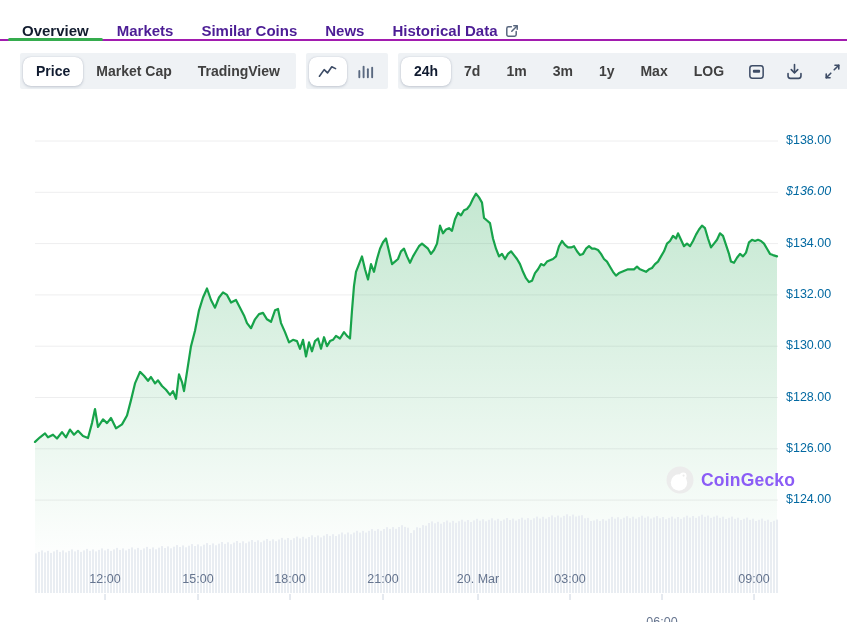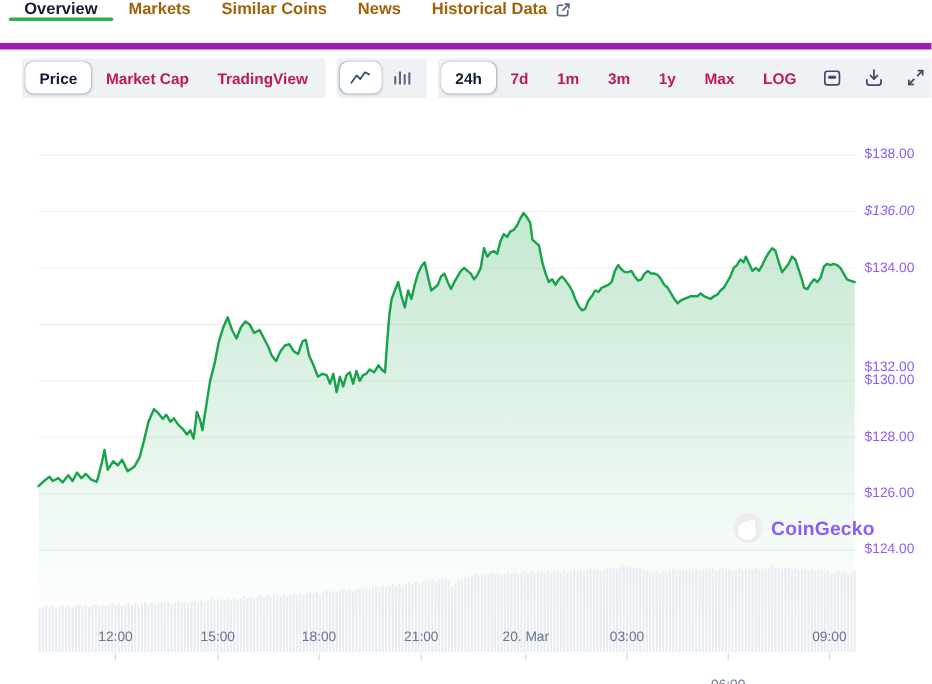--- a/index.html
+++ b/index.html
@@ -1,29 +1,29 @@
 <!DOCTYPE html>
 <html><head>
 <meta charset="utf-8">
 <style>
   html,body{margin:0;padding:0}
   body{width:847px;height:622px;background:#fff;font-family:"Liberation Sans",sans-serif;overflow:hidden;position:relative}
-  .tabbar{position:absolute;top:0;left:0;right:0;height:39px;display:flex;align-items:flex-start;padding-left:8px;border-bottom:6px solid #a21caf;background:#fff;z-index:3}
-  .tab{display:flex;align-items:center;padding:0 14px;font-size:15px;font-weight:600;color:#a16207;cursor:pointer;position:relative}
+  .tabbar{position:absolute;top:0;left:0;right:0;height:39px;display:flex;align-items:flex-end;padding-left:8px;border-bottom:2px solid #a21caf;background:#fff;z-index:3}
+  .tab{display:flex;align-items:center;padding:0 14px;font-size:15px;font-weight:600;color:#4c1d95;cursor:pointer;position:relative}
   .tab.active{color:#121c2e;font-weight:700}
   .tab.active::after{content:"";position:absolute;left:0;right:0;bottom:-2px;height:3px;background:#35ac4e;border-radius:3px}
   .tab .ext-icon{margin-left:7px;display:inline-flex;align-items:center}
   .toolbar{position:absolute;top:53px;left:20px;height:36px;display:flex;gap:10px;z-index:3}
-  .group{background:#eff2f5;border-radius:2px;display:flex;padding:3px;flex:0 0 auto}
-  .pill{border:0;background:transparent;height:29px;padding:0 13px;border-radius:8px;font-family:inherit;font-size:14px;font-weight:600;color:#be185d;cursor:pointer;display:flex;align-items:center;white-space:nowrap}
+  .group{background:#eff2f5;border-radius:2px;display:flex;align-items:center;padding:3px;flex:0 0 auto}
+  .pill{border:0;background:transparent;height:29px;padding:0 13px;border-radius:8px;font-family:inherit;font-size:14px;font-weight:600;color:#404040;cursor:pointer;display:flex;align-items:center;white-space:nowrap}
   .pill.active{background:#fff;color:#101b30;font-weight:700;box-shadow:0 1px 3px rgba(90,103,128,.28),0 0 1px rgba(90,103,128,.35)}
   .icon-btn{width:38px;padding:0;justify-content:center}
   #chart-svg{position:absolute;left:0;top:0;z-index:1}
   #y-labels{position:absolute;top:0;left:786px;width:60px;height:100%;z-index:2}
-  .y-label{position:absolute;left:0;font-size:12.5px;color:#8b5cf6;white-space:nowrap}
+  .y-label{position:absolute;left:0;font-size:12.5px;color:#0369a1;white-space:nowrap}
   #x-labels{position:absolute;left:0;top:572px;width:100%;height:16px;z-index:2}
   .x-label{position:absolute;transform:translateX(-50%);font-size:12.5px;color:#66758f;white-space:nowrap}
   .watermark{position:absolute;left:666px;top:466px;display:flex;align-items:center;gap:7px;z-index:2}
   .wm-text{font-size:17.5px;font-weight:700;color:#8b5cf6;letter-spacing:.2px}
 </style>
 </head>
 <body>
 
 <nav class="tabbar">
   <div class="tab active">
@@ -375,21 +375,21 @@
       <line x1="383" x2="383" y1="594" y2="600" stroke="#ccd4e0" stroke-width="1"></line>
       <line x1="478" x2="478" y1="594" y2="600" stroke="#ccd4e0" stroke-width="1"></line>
       <line x1="570" x2="570" y1="594" y2="600" stroke="#ccd4e0" stroke-width="1"></line>
       <line x1="662" x2="662" y1="594" y2="600" stroke="#ccd4e0" stroke-width="1"></line>
       <line x1="754" x2="754" y1="594" y2="600" stroke="#ccd4e0" stroke-width="1"></line>
     </svg>
   <div id="y-labels">
       <div class="y-label" style="top: 133px;">$138.00</div>
       <div class="y-label" style="top: 184.3px; font-style: italic;">$136.00</div>
       <div class="y-label" style="top: 235.6px;">$134.00</div>
-      <div class="y-label" style="top: 286.9px; margin-top: 39px;">$132.00</div>
+      <div class="y-label" style="top: 286.9px;">$132.00</div>
       <div class="y-label" style="top: 338.2px;">$130.00</div>
       <div class="y-label" style="top: 389.5px;">$128.00</div>
       <div class="y-label" style="top: 440.8px; text-align: center;">$126.00</div>
       <div class="y-label" style="top: 492.1px;">$124.00</div>
     </div>
   <div id="x-labels">
       <div class="x-label" style="left: 105px;">12:00</div>
       <div class="x-label" style="left: 198px;">15:00</div>
       <div class="x-label" style="left: 290px;">18:00</div>
       <div class="x-label" style="left: 383px;">21:00</div>

